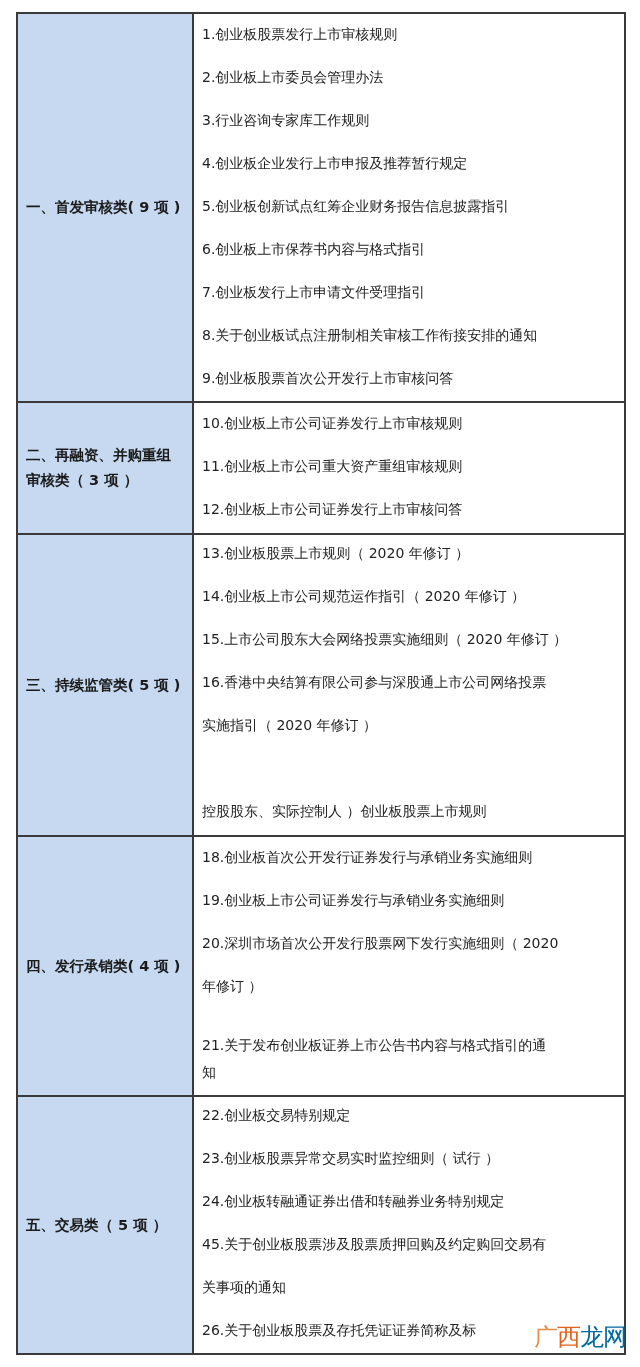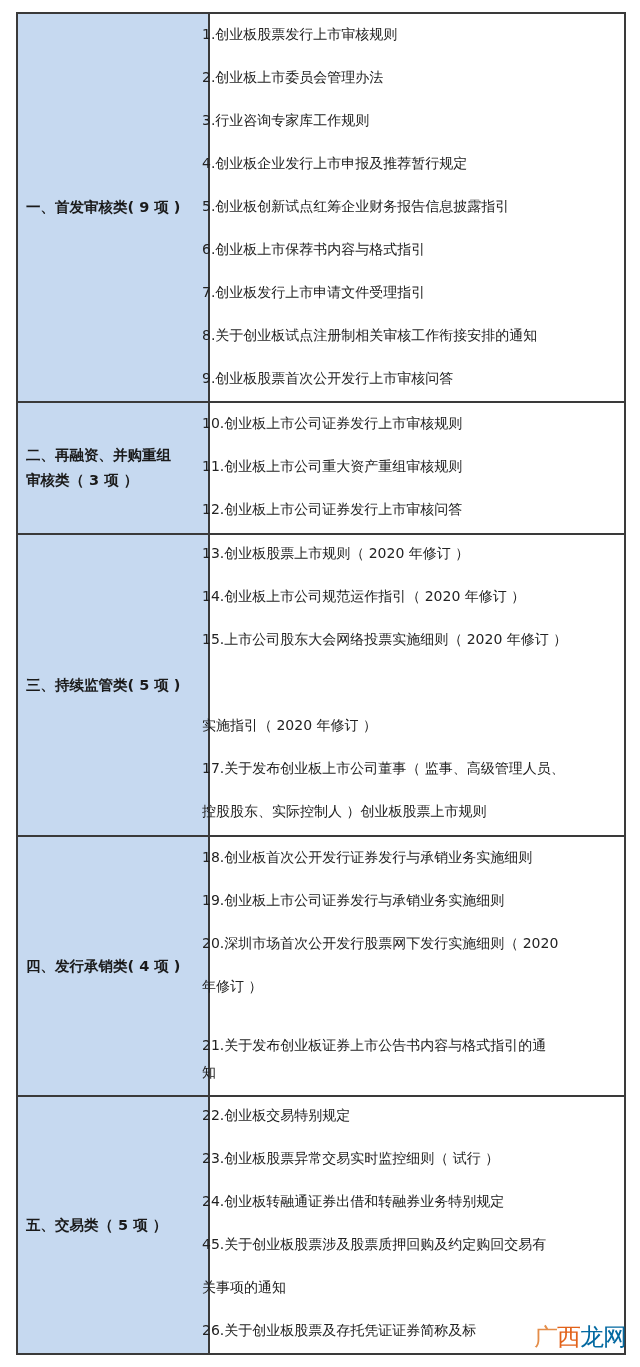--- a/index.html
+++ b/index.html
@@ -3,21 +3,21 @@
 <meta charset="utf-8">
 <style>
   html, body { margin: 0; padding: 0; background: #ffffff; }
   body { width: 640px; height: 1367px; position: relative; overflow: hidden;
          font-family: "DejaVu Sans", "Liberation Sans", sans-serif; color: #1a1a1a; }
   .tbl { position: absolute; left: 16px; top: 12px; width: 610px; height: 1343px;
          border: 2px solid #3a3a3a; box-sizing: border-box; }
   .sec { position: absolute; left: 0; width: 100%; box-sizing: border-box;
          border-top: 2px solid #3a3a3a; }
   .sec.first { border-top: none; }
-  .cat { position: absolute; left: 0; top: 0; bottom: 0; width: 192px;
+  .cat { position: absolute; left: 0; top: 0; bottom: 0; width: 176px;
          background: #c6d9f0; border-right: 2px solid #3a3a3a; box-sizing: border-box;
          display: flex; align-items: center; padding-left: 8px; }
   .cat span { font-weight: bold; font-size: 14.5px; line-height: 25px; color: #1a1a1a; }
   .items { position: absolute; left: 176px; right: 0; top: 0; bottom: 0; padding-left: 8px; }
   .line { position: absolute; left: 8px; font-size: 14px; white-space: nowrap; color: #222; text-align: center; }
   .wm { position: absolute; left: 534px; top: 1321px; font-size: 24px; white-space: nowrap;
         letter-spacing: -1px; }
   .wm .w1 { color: #e07a2a; opacity: 0.85; }
   .wm .w2 { color: #e2621a; }
   .wm .w3 { color: #0369a1; }
@@ -59,22 +59,22 @@
   </div>
 
   <div class="sec" style="top:519px; height:302px;">
     <div class="cat">
       <span>三、持续监管类( 5 项 )</span>
     </div>
     <div class="items">
       <div class="line" style="top:10px">13.创业板股票上市规则（ 2020 年修订 ）</div>
       <div class="line" style="top:53px">14.创业板上市公司规范运作指引（ 2020 年修订 ）</div>
       <div class="line" style="top:96px">15.上市公司股东大会网络投票实施细则（ 2020 年修订 ）</div>
+      <div class="line" style="top:139px">16.香港中央结算有限公司参与深股通上市公司网络投票</div>
       <div class="line" style="top:182px">实施指引（ 2020 年修订 ）</div>
-      <div class="line" style="top:225px">17.关于发布创业板上市公司董事（ 监事、高级管理人员、</div>
       <div class="line" style="top:268px">控股股东、实际控制人 ）创业板股票上市规则</div>
     </div>
   </div>
 
   <div class="sec" style="top:821px; height:260px;">
     <div class="cat">
       <span>四、发行承销类( 4 项 )</span>
     </div>
     <div class="items">
       <div class="line" style="top:12px">18.创业板首次公开发行证券发行与承销业务实施细则</div>

